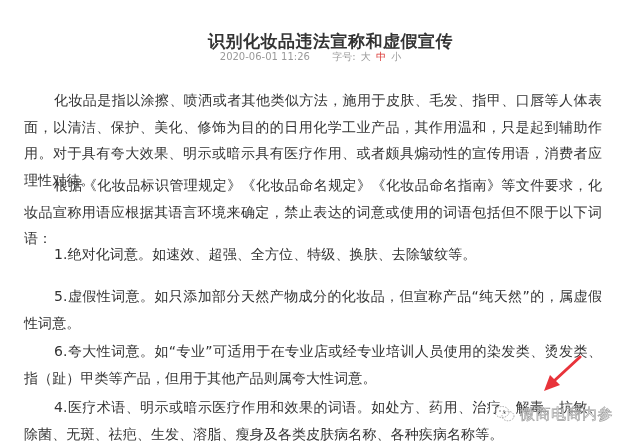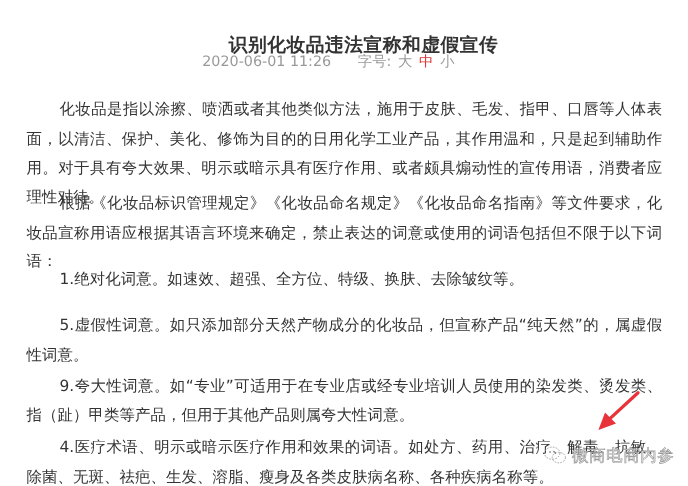--- a/index.html
+++ b/index.html
@@ -29,24 +29,24 @@
       text-align: center;
       font-size: 17px;
       font-weight: bold;
       color: #333333;
       line-height: 30px;
       letter-spacing: 0.5px;
     }
     .meta {
       position: absolute;
       top: 50px;
-      left: 4px;
+      left: 16px;
       width: 589px;
       text-align: center;
-      font-size: 13px;
+      font-size: 10px;
       color: #999999;
       line-height: 14px;
     }
     .meta span { margin: 0 1px; }
     .meta .gap { display: inline-block; width: 12px; }
     .meta .fs-active { color: #d9322f; }
     .meta .fs-btn { cursor: pointer; }
     .body-text {
       position: absolute;
       left: 24px;
@@ -102,21 +102,21 @@
     <span>字号:</span>
     <span class="fs-btn">大</span>
     <span class="fs-btn fs-active">中</span>
     <span class="fs-btn">小</span>
   </div>
 
   <p class="body-text indent p1">化妆品是指以涂擦、喷洒或者其他类似方法，施用于皮肤、毛发、指甲、口唇等人体表面，以清洁、保护、美化、修饰为目的的日用化学工业产品，其作用温和，只是起到辅助作用。对于具有夸大效果、明示或暗示具有医疗作用、或者颇具煽动性的宣传用语，消费者应理性对待。</p>
   <p class="body-text indent p2">根据《化妆品标识管理规定》《化妆品命名规定》《化妆品命名指南》等文件要求，化妆品宣称用语应根据其语言环境来确定，禁止表达的词意或使用的词语包括但不限于以下词语：</p>
   <p class="body-text indent p3">1.绝对化词意。如速效、超强、全方位、特级、换肤、去除皱纹等。</p>
   <p class="body-text indent p4">5.虚假性词意。如只添加部分天然产物成分的化妆品，但宣称产品“纯天然”的，属虚假性词意。</p>
-  <p class="body-text indent p5">9.夸大性词意。如“专业”可适用于在专业店或经专业培训人员使用的染发类、烫发类、指（趾）甲类等产品，但用于其他产品则属夸大性词意。</p>
+  <p class="body-text indent p5">6.夸大性词意。如“专业”可适用于在专业店或经专业培训人员使用的染发类、烫发类、指（趾）甲类等产品，但用于其他产品则属夸大性词意。</p>
   <p class="body-text indent p6">4.医疗术语、明示或暗示医疗作用和效果的词语。如处方、药用、治疗、解毒、抗敏、除菌、无斑、祛疤、生发、溶脂、瘦身及各类皮肤病名称、各种疾病名称等。</p>
 </div>
 
 <svg class="arrow" viewBox="0 0 42 40">
   <path d="M40 2 L14 26" stroke="#e8333a" stroke-width="3" stroke-linecap="round" fill="none"></path>
   <path d="M4 36 L10 20 L20 30 Z" fill="#e8333a"></path>
 </svg>
 
 <div class="watermark">
   <svg class="wm-icon" viewBox="0 0 22 20">

